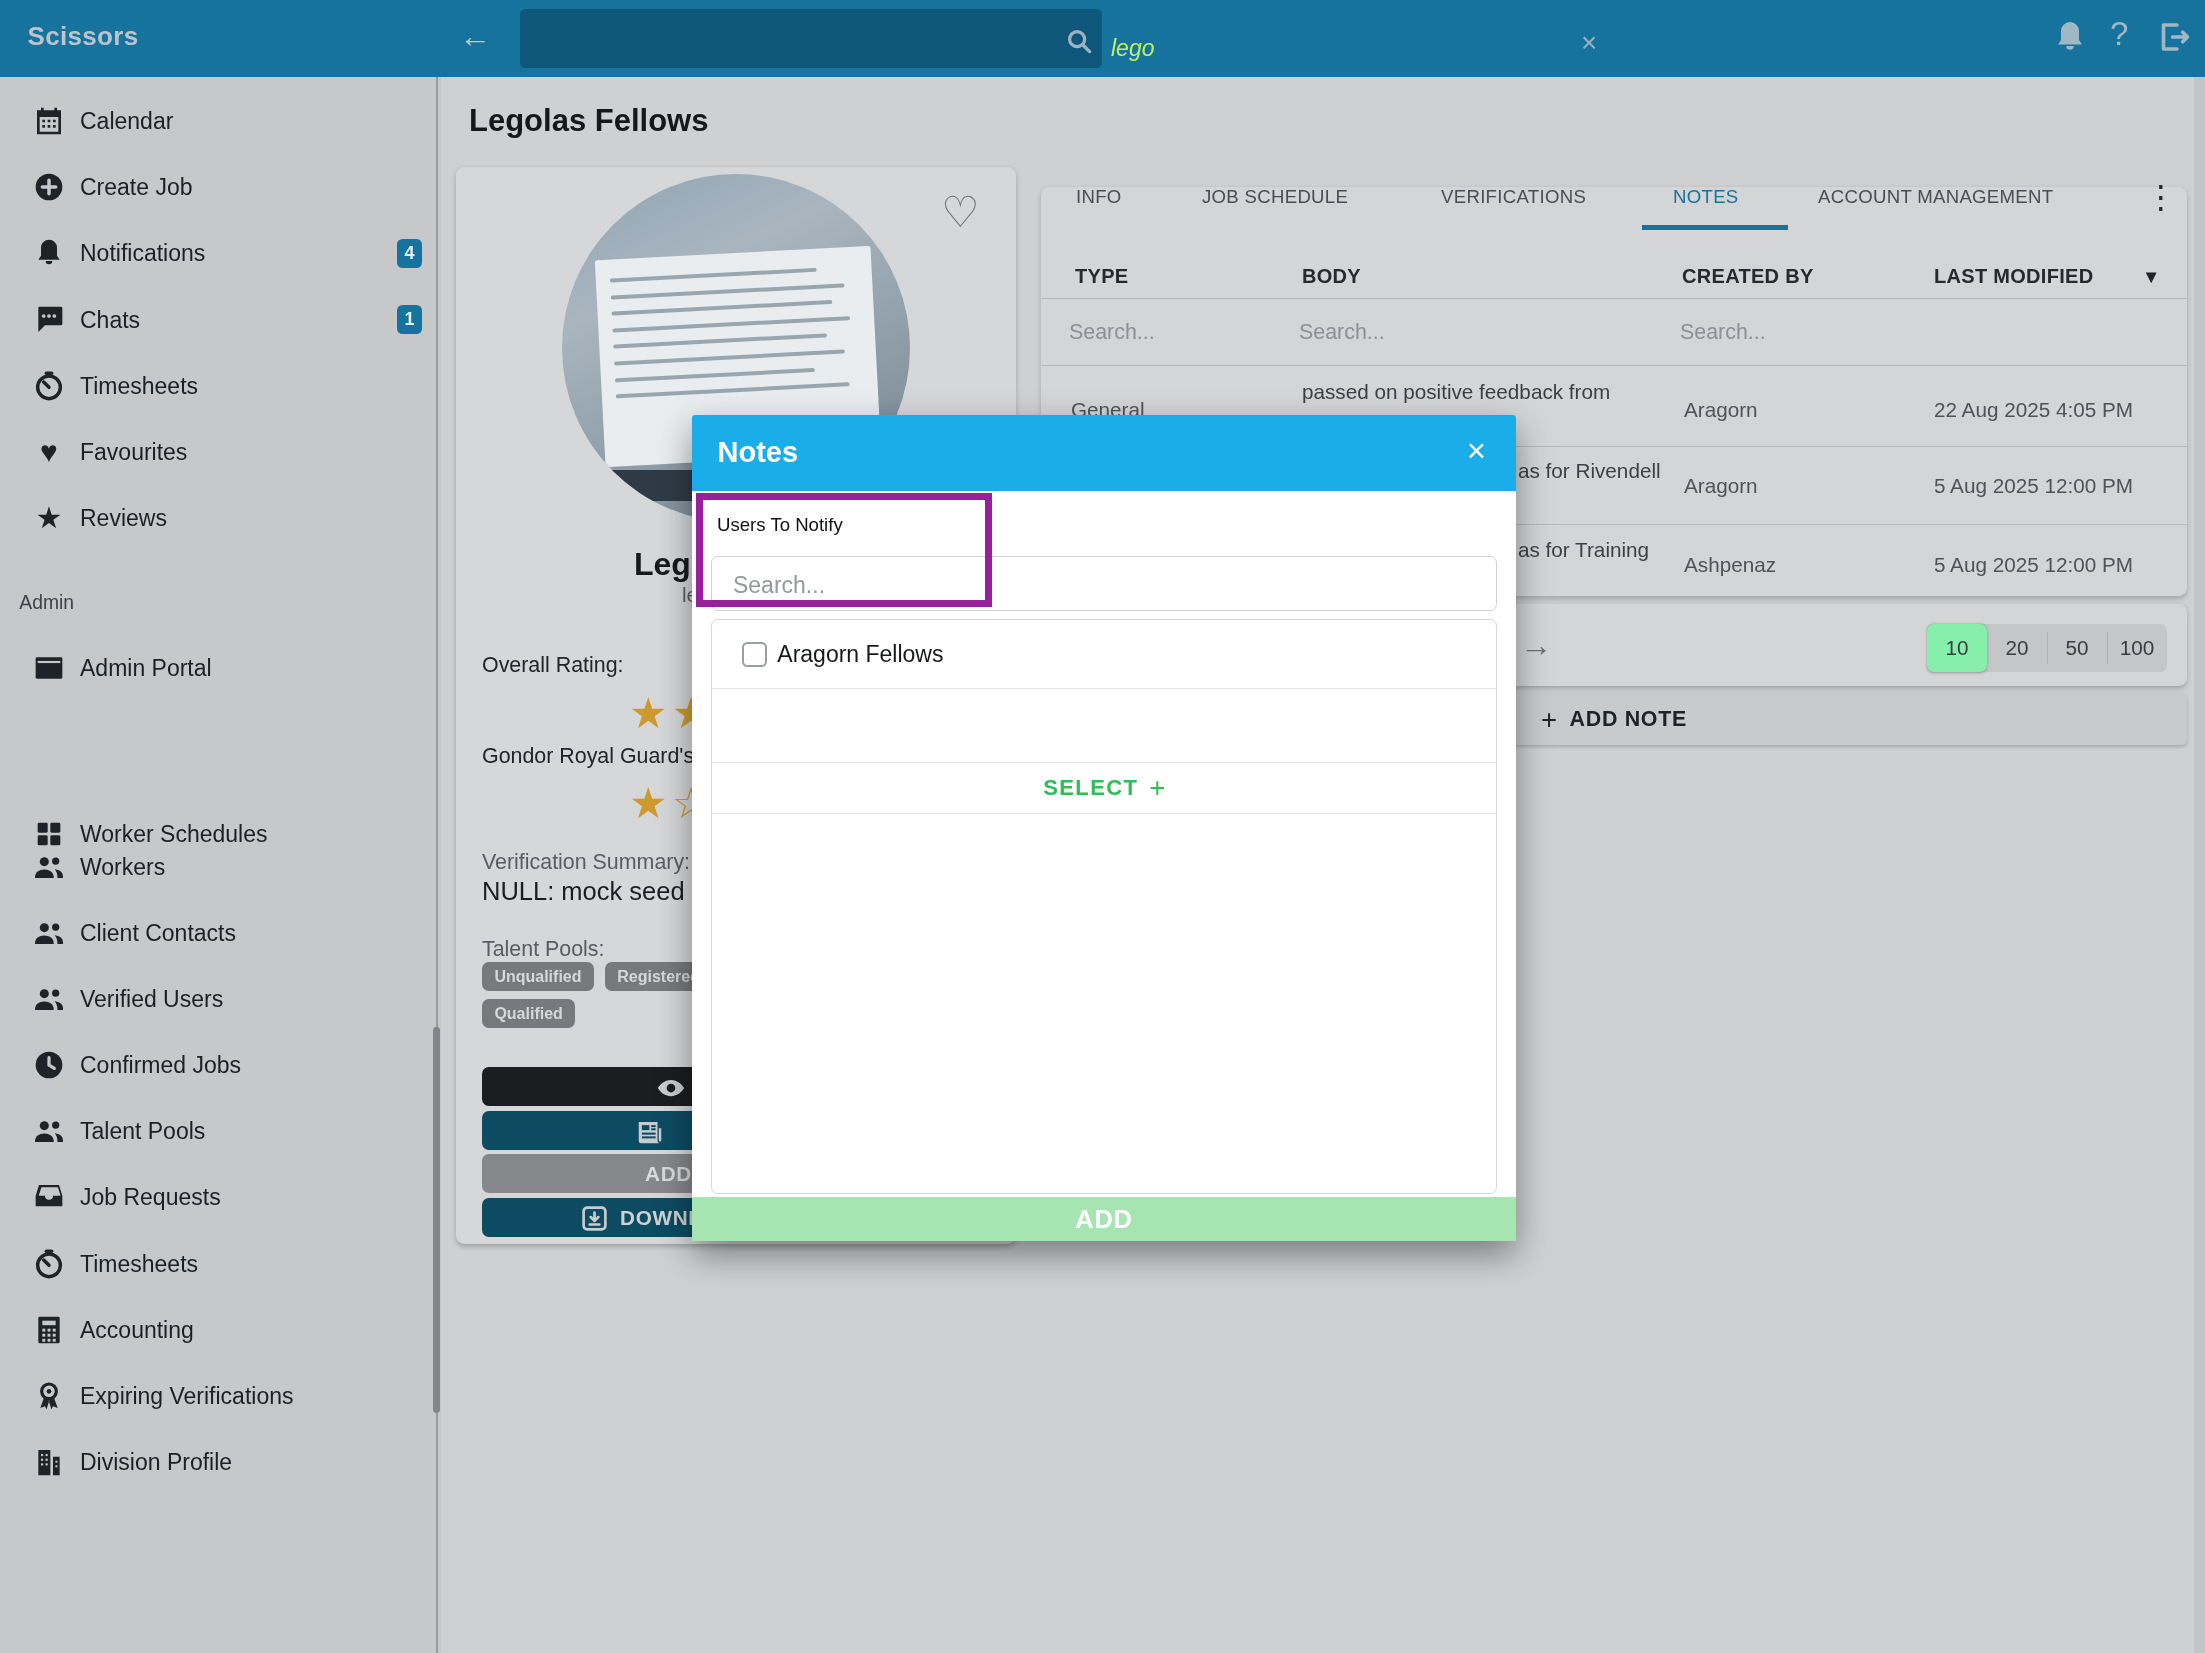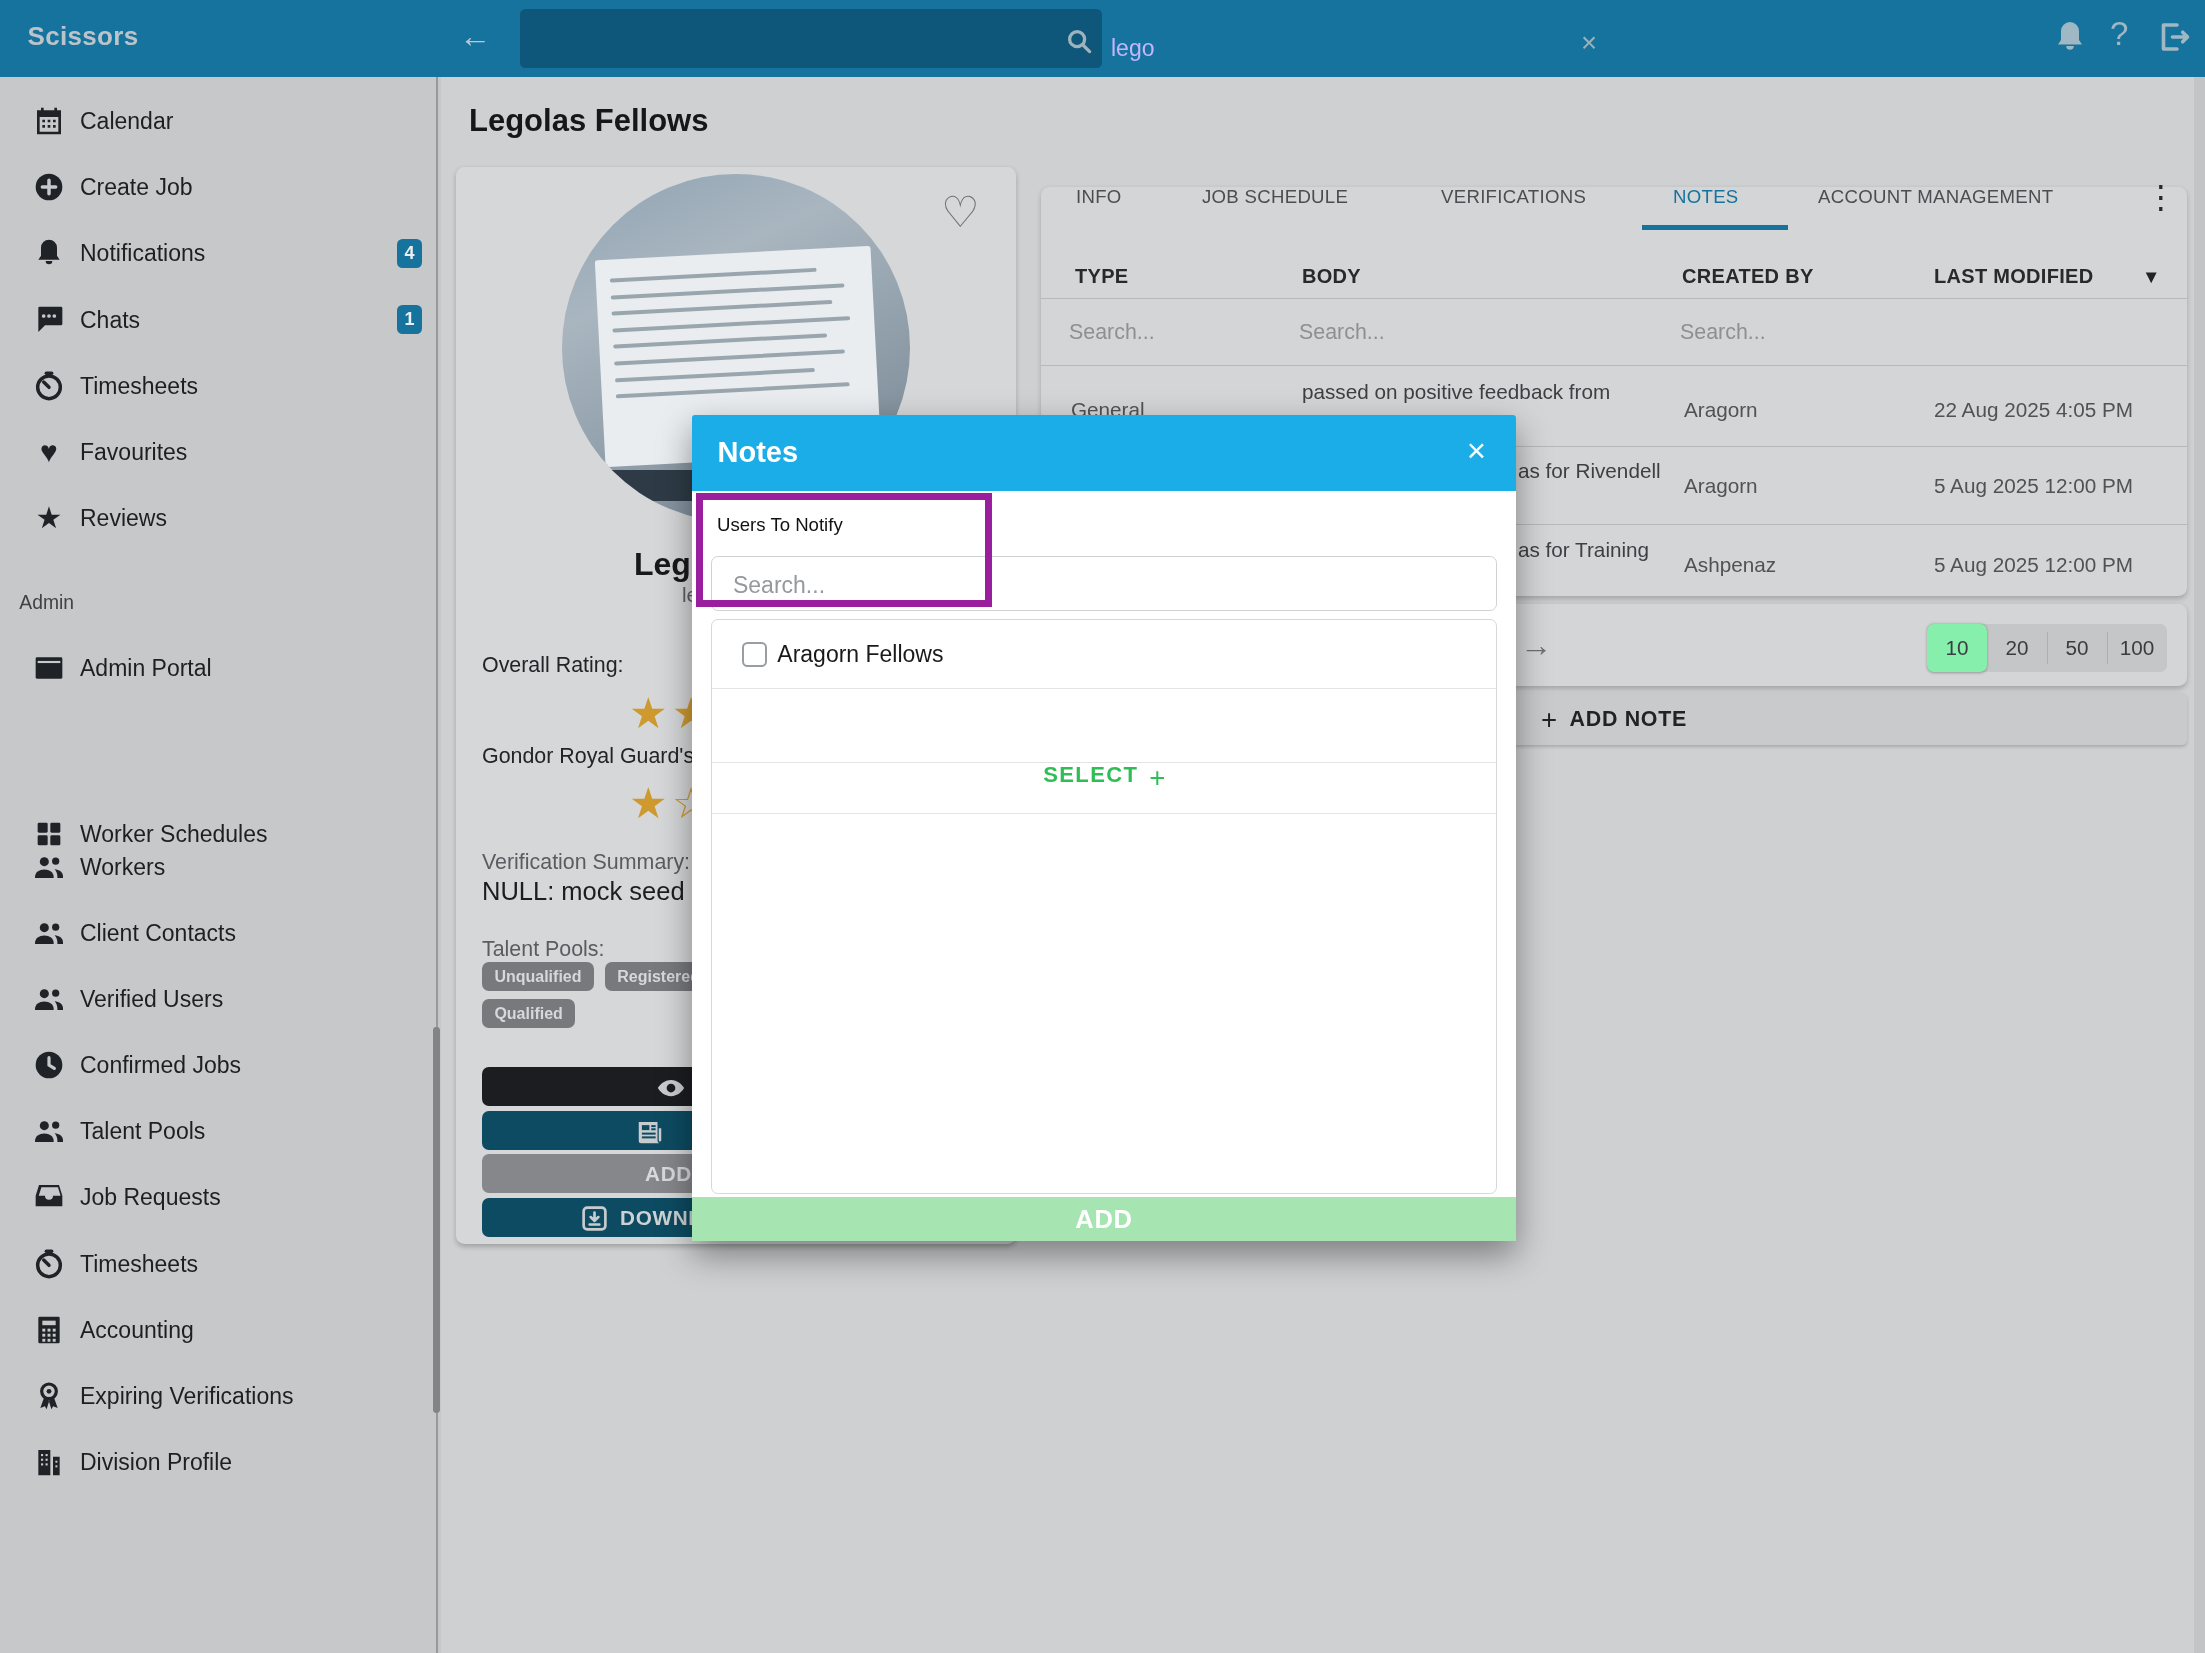--- a/index.html
+++ b/index.html
@@ -5,21 +5,21 @@
   html,body{margin:0;padding:0;background:#9b9c9e;}
   *{box-sizing:border-box;font-family:"Liberation Sans","DejaVu Sans",sans-serif;}
   .stage{position:relative;width:2205px;height:1654px;background:#cfd0d2;overflow:hidden;}
   .abs{position:absolute;}
   
   .topbar{left:0;top:0;width:2205px;height:77px;background:#15739d;z-index:3;}
   .brand{left:27.6px;top:20.7px;font-size:26px;font-weight:bold;color:#bac4ca;letter-spacing:0.3px;}
   .back-arrow{left:459px;top:18px;font-size:32px;color:#bcc8ce;}
   .searchbox{left:520px;top:9px;width:582px;height:59px;background:#0f567b;border-radius:5.5px;}
   .search-glyph{left:544px;top:16.5px;}
-  .search-text{left:591px;top:26px;font-size:23px;color:#c4b5fd;}
+  .search-text{left:591px;top:26px;font-size:23px;color:#bef264;font-style:italic;}
   .search-x{left:1061px;top:18px;font-size:27.6px;color:#9db1bb;}
   .top-ic{top:19.3px;color:#a0b8c4;}
   
   .sidebar{left:0;top:77px;width:441px;height:1577px;background:#c7c8ca;z-index:1;}
   .side-item{position:absolute;left:0;width:436px;height:66px;display:flex;align-items:center;cursor:pointer;}
   .side-item .ic{width:32px;height:32px;margin-left:33px;color:#1f2327;flex:0 0 auto;display:flex;align-items:center;justify-content:center;font-size:30px;line-height:32px;}
   .side-item .lbl{margin-left:15px;font-size:23px;color:#1c2023;}
   .side-badge{position:absolute;left:397px;width:25px;height:29px;background:#15739d;border-radius:5.5px;color:#e8eef1;font-size:18px;font-weight:bold;display:flex;align-items:center;justify-content:center;}
   .side-section{position:absolute;left:19.3px;font-size:19.3px;color:#3f4347;}
   .side-scroll-track{left:436px;top:77px;width:2.1px;height:1577px;background:#98999c;z-index:2;}
@@ -79,21 +79,21 @@
   .mtitle{position:absolute;left:25.5px;top:20.7px;font-size:29px;font-weight:bold;color:#ffffff;}
   .mclose{position:absolute;right:30px;top:16.5px;font-size:33px;color:#ffffff;cursor:pointer;}
   .mlabel{position:absolute;left:25px;top:99px;font-size:18.6px;color:#101214;}
   .msearch{position:absolute;left:19.3px;top:141px;width:786px;height:55px;border:1.4px solid #d0d3d6;border-radius:6.9px;}
   .msearch .ph{position:absolute;left:20.7px;top:15px;font-size:23px;color:#95999d;}
   .mlist{position:absolute;left:19.3px;top:204px;width:786px;height:575px;border:1.4px solid #d6d8da;border-radius:6.9px;}
   .mrow{position:absolute;left:0;width:100%;display:flex;align-items:center;}
   .mrow .cb{width:25px;height:25px;border:2.8px solid #999ea2;border-radius:5.5px;margin-left:30px;flex:0 0 auto;cursor:pointer;}
   .mrow .ulbl{margin-left:10px;font-size:23px;color:#17191b;}
   .mdiv{position:absolute;left:0;width:100%;height:1.4px;background:#e2e4e6;}
-  .mselect{position:absolute;left:0;top:142px;width:100%;height:51px;display:flex;align-items:flex-start;justify-content:center;cursor:pointer;}
+  .mselect{position:absolute;left:0;top:142px;width:100%;height:51px;display:flex;align-items:center;justify-content:center;cursor:pointer;}
   .mselect .s1{font-size:22px;font-weight:bold;letter-spacing:1.4px;color:#2ebe55;}
   .mselect .s2{font-size:27.6px;color:#2ebe55;margin-left:11px;}
   .maddbar{position:absolute;left:0;top:782px;width:100%;height:44px;background:#a6e5b2;display:flex;align-items:center;justify-content:center;cursor:pointer;}
   .maddbar .t{font-size:25.5px;font-weight:bold;letter-spacing:0.7px;color:#ffffff;}
   
   .annot{left:696px;top:493px;width:296px;height:114px;border:7.6px solid #9a1f9e;z-index:6;pointer-events:none;}
   svg.ic24{display:block;}
 </style>
 </head>
 <body>

